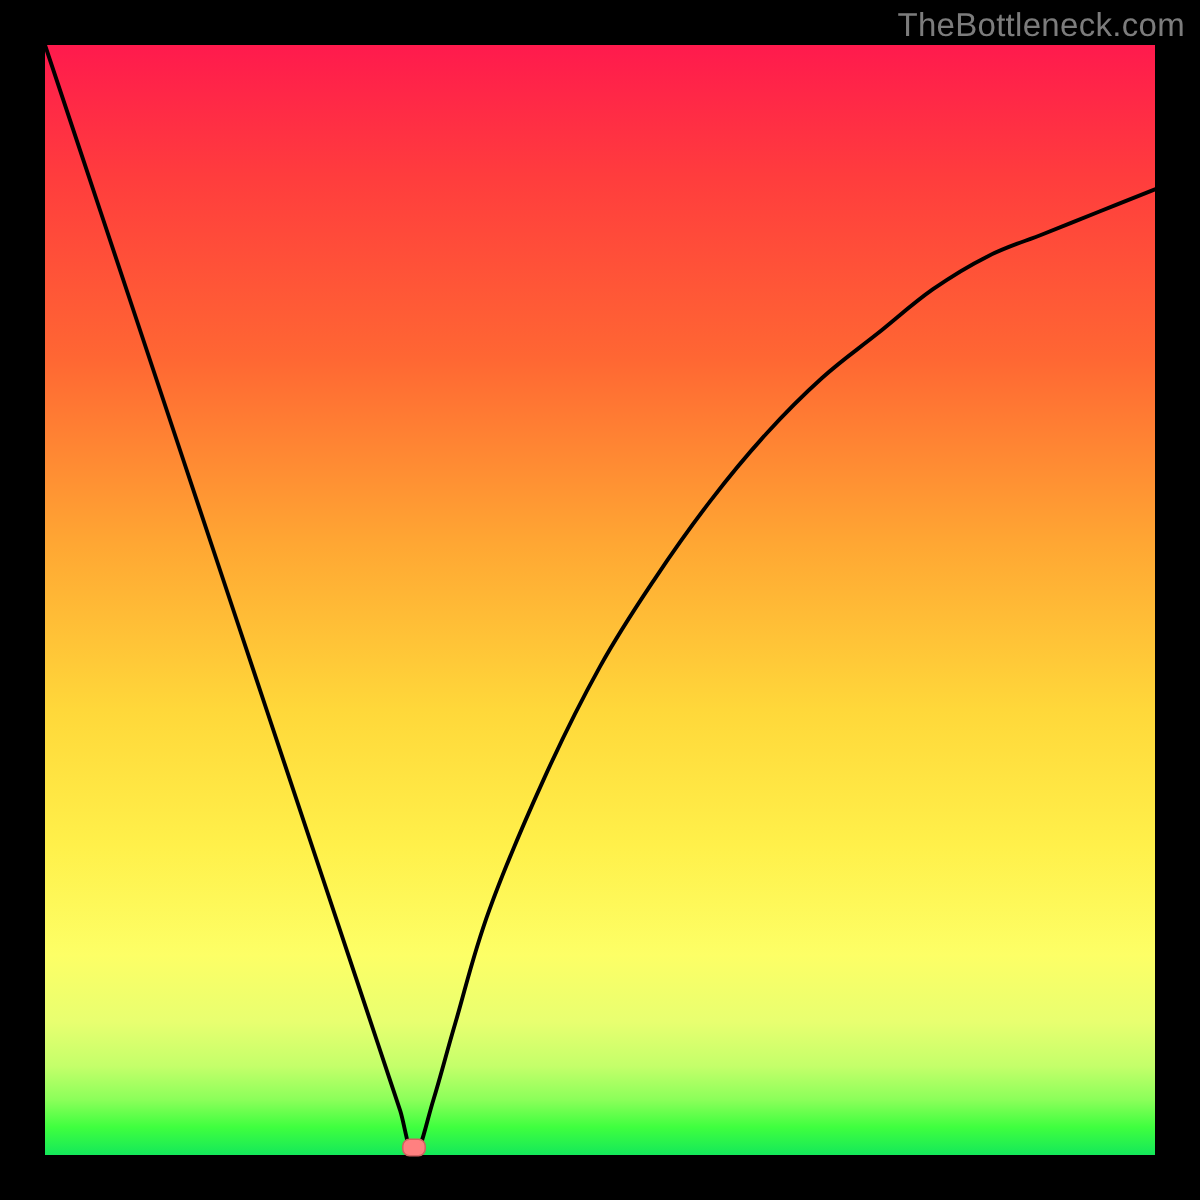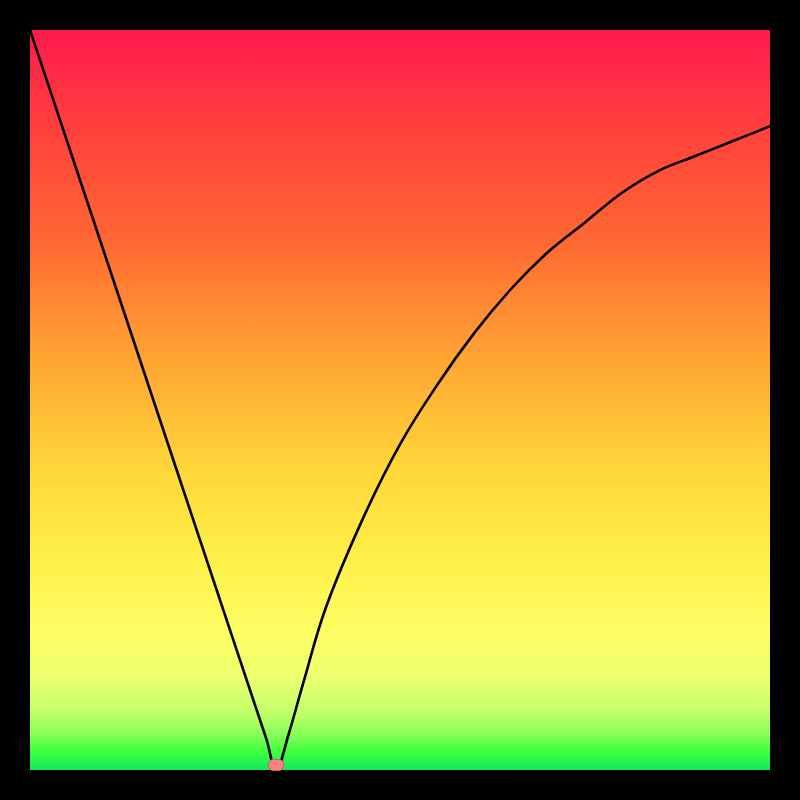--- a/index.html
+++ b/index.html
@@ -69,13 +69,14 @@
 </head>
 <body>
 
 <div class="frame">
   <div class="plot">
     <svg class="curve" viewBox="0 0 740 740" preserveAspectRatio="none">
       <path id="curve-path" fill="none" stroke="#000" stroke-width="2.6" stroke-linecap="round" stroke-linejoin="round" d="M 0.00 0.00 C 6.66 19.98, 23.68 71.04, 37.00 111.00 C 50.32 150.96, 60.68 182.04, 74.00 222.00 C 87.32 261.96, 97.68 293.04, 111.00 333.00 C 124.32 372.96, 134.68 404.04, 148.00 444.00 C 161.32 483.96, 174.34 523.03, 185.00 555.00 C 195.66 586.97, 200.54 601.62, 207.20 621.60 C 213.86 641.58, 218.00 654.01, 222.00 666.00 C 226.00 677.99, 226.74 680.21, 229.40 688.20 C 232.06 696.19, 233.74 701.08, 236.80 710.40 C 239.86 719.72, 242.42 741.33, 246.42 740.00 C 250.42 738.67, 254.07 718.98, 259.00 703.00 C 263.93 687.02, 267.14 673.84, 273.80 651.20 C 280.46 628.56, 285.34 606.50, 296.00 577.20 C 306.66 547.90, 319.68 517.70, 333.00 488.40 C 346.32 459.10, 356.68 438.38, 370.00 414.40 C 383.32 390.42, 393.68 375.18, 407.00 355.20 C 420.32 335.22, 430.68 320.72, 444.00 303.40 C 457.32 286.08, 467.68 273.65, 481.00 259.00 C 494.32 244.35, 504.68 233.99, 518.00 222.00 C 531.32 210.01, 541.68 203.06, 555.00 192.40 C 568.32 181.74, 578.68 172.12, 592.00 162.80 C 605.32 153.48, 615.68 147.26, 629.00 140.60 C 642.32 133.94, 652.68 131.13, 666.00 125.80 C 679.32 120.47, 689.68 116.33, 703.00 111.00 C 716.32 105.67, 733.34 98.86, 740.00 96.20"></path>
     </svg>
     <div class="marker" id="marker" style="left: 246.42px; top: 734.82px;"></div>
   </div>
+  <div class="watermark">TheBottleneck.com</div>
 </div>
 
 </body></html>

